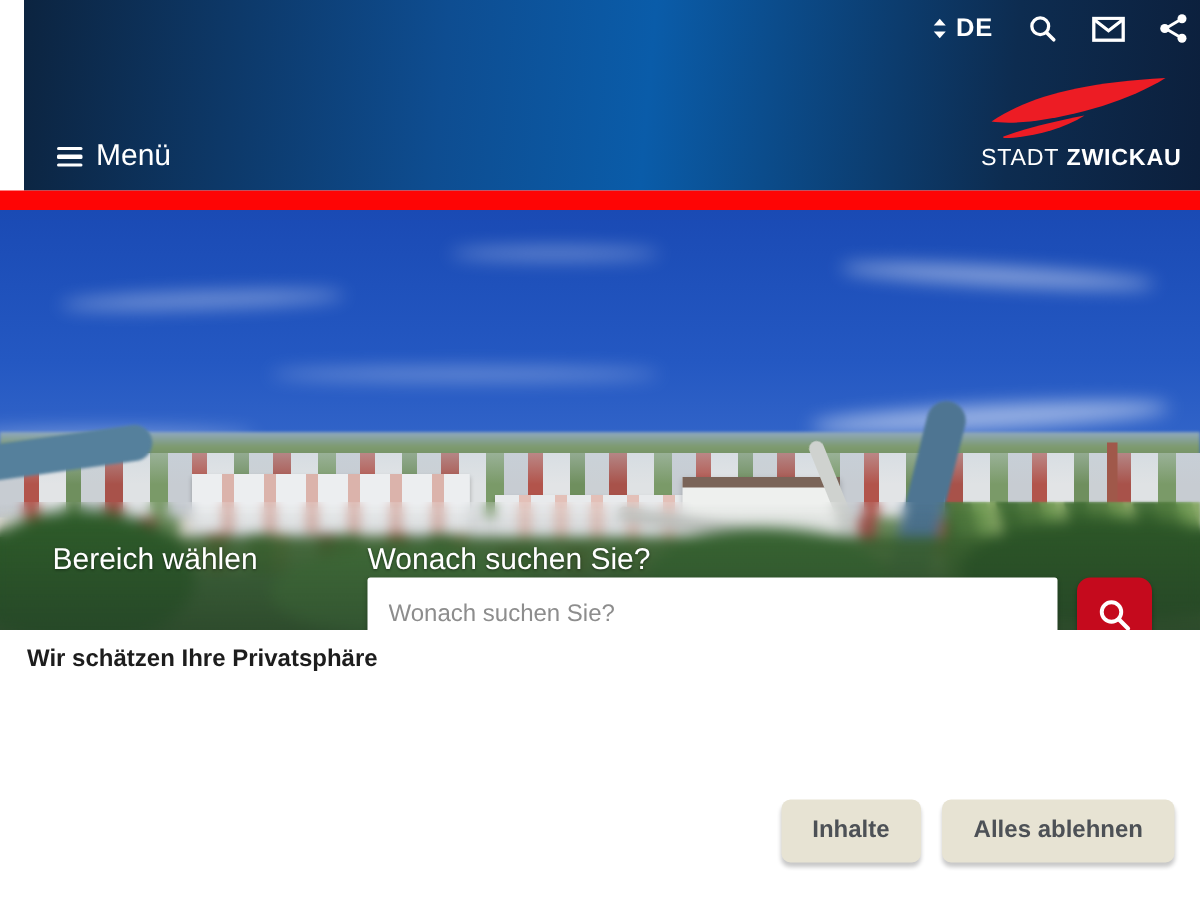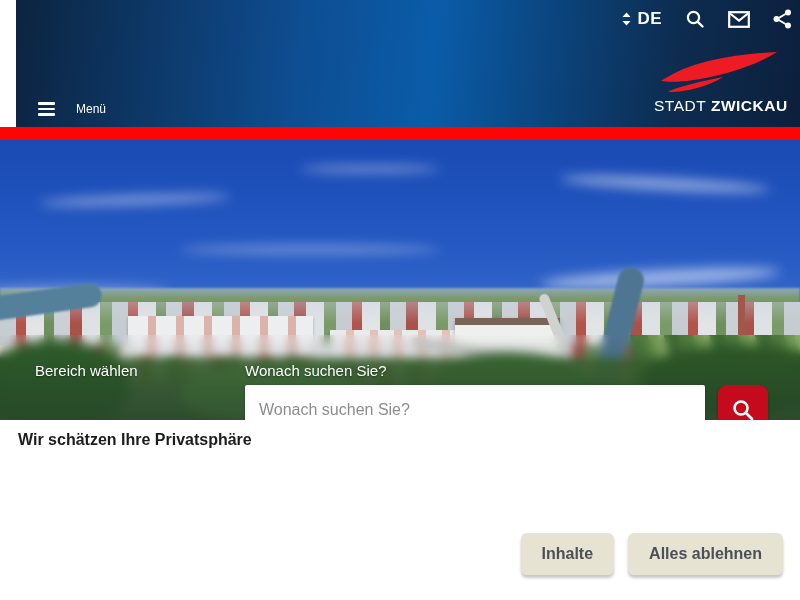--- a/index.html
+++ b/index.html
@@ -12,22 +12,22 @@
     position:absolute; left:0; top:0; width:800px; height:127px;
     background:linear-gradient(95deg,#0c2440 0%,#0e4d91 35%,#0a5ca9 52%,#0d2c50 82%,#0c1e3a 100%);
     margin-left:16px;
   }
   .top-icons {
     position:absolute; top:9px; right:24px; display:flex; align-items:center; gap:23px;
   }
   .lang-switch { display:flex; align-items:center; gap:5px; color:#fff; font-size:17px; font-weight:600; cursor:pointer; letter-spacing:.5px; }
   .icon-btn { display:flex; align-items:center; justify-content:center; cursor:pointer; }
   .menu-btn {
-    position:absolute; left:22px; bottom:11px; display:flex; align-items:center; gap:21px;
-    color:#fff; font-size:12px; font-weight:500; cursor:pointer;
+    position:absolute; left:22px; bottom:11px; display:flex; align-items:center; gap:9px;
+    color:#fff; font-size:20px; font-weight:500; cursor:pointer;
   }
   .hamburger { display:flex; flex-direction:column; gap:3px; }
   .hamburger span { display:block; width:17px; height:2.5px; background:#fff; border-radius:1px; }
 
   .logo { position:absolute; right:34px; bottom:12px; width:128px; text-align:left; cursor:pointer; }
   .logo-swoosh { display:block; margin:0 auto 4px auto; }
   .logo-text { color:#fff; font-size:15.5px; letter-spacing:.5px; white-space:nowrap; }
   .logo-text .light { font-weight:300; }
   .logo-text .bold { font-weight:800; }
 
@@ -76,21 +76,21 @@
   .t1 { left:-20px; top:200px; width:150px; height:90px; background:#2f5e2a;}
   .t2 { left:180px; top:225px; width:180px; height:60px; background:#44733a;}
   .t3 { left:430px; top:212px; width:160px; height:66px; background:#3b6a33;}
   .t4 { left:640px; top:205px; width:200px; height:70px; background:#2e5a28;}
   .hero-scrim { position:absolute; left:0; top:195px; width:800px; height:265px;
     background:linear-gradient(180deg, rgba(30,48,40,0) 0%, rgba(28,44,38,.42) 32%, rgba(26,42,36,.58) 60%);
     backdrop-filter:blur(4px); -webkit-backdrop-filter:blur(4px); }
 
   
   .search-area { position:absolute; left:0; top:360px; width:800px; height:78px; z-index:5; }
-  .field-label { position:absolute; top:2px; color:#fff; font-size:15px; font-weight:500;
+  .field-label { position:absolute; top:2px; color:#fff; font-size:20px; font-weight:500;
     text-shadow:0 1px 2px rgba(0,0,0,.45); }
   .label-area { left:35px; }
   .label-query { left:245px; }
   .select-box { position:absolute; left:35px; top:25px; width:195px; height:50px; background:#fff;
     border:none; border-radius:2px; display:flex; align-items:center; padding:0 14px;
     font-size:16px; color:#3f3f3f; cursor:pointer; box-shadow:0 1px 3px rgba(0,0,0,.25); }
   .query-input { position:absolute; left:245px; top:25px; width:460px; height:50px; background:#fff;
     border:none; border-radius:2px; padding:0 14px; font-size:16px; color:#3f3f3f;
     font-family:"Liberation Sans", sans-serif; box-shadow:0 1px 3px rgba(0,0,0,.25); }
   .query-input::placeholder { color:#8d8d8d; }

